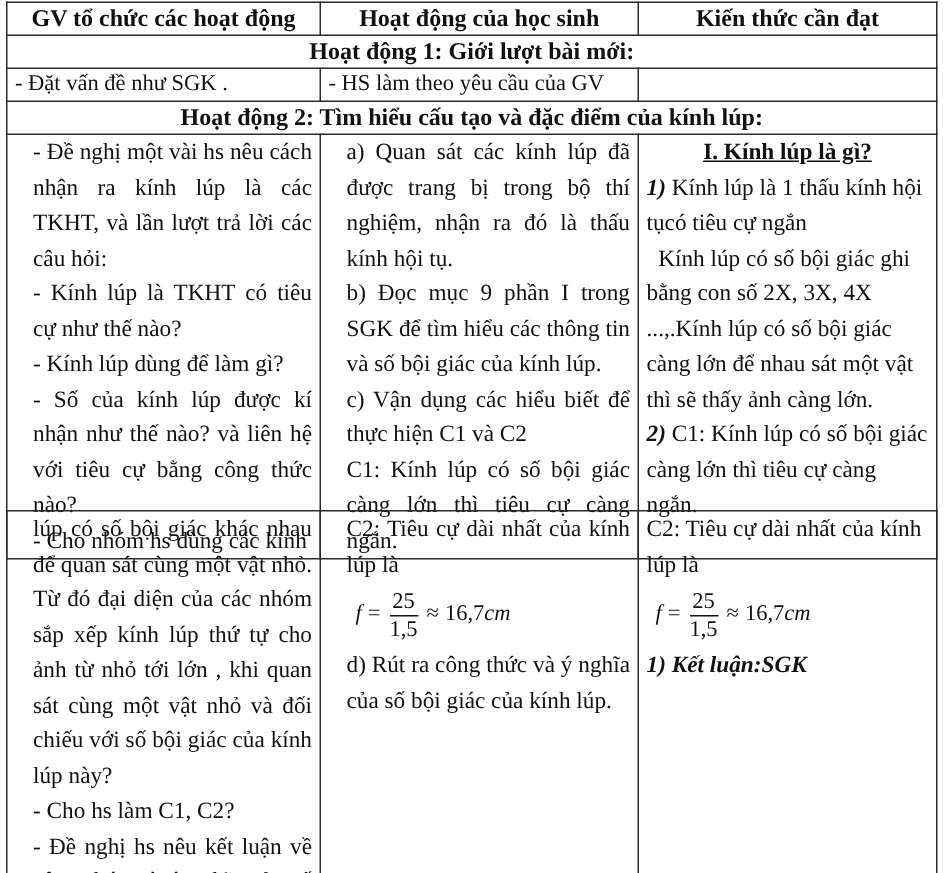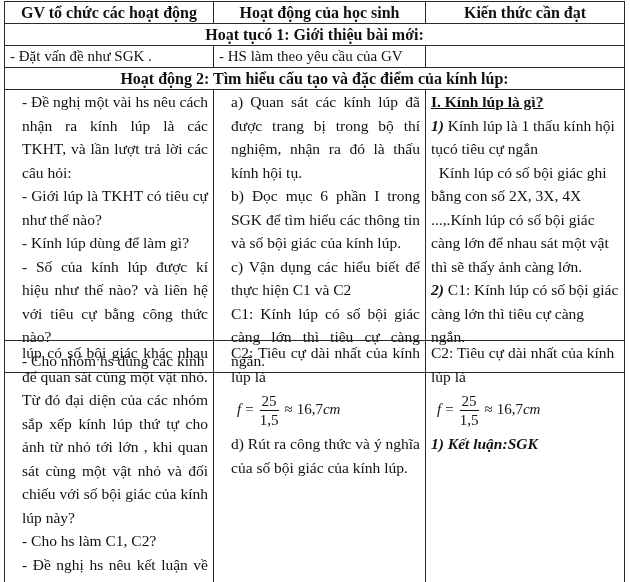--- a/index.html
+++ b/index.html
@@ -29,21 +29,21 @@
     font-weight: bold; font-size: 16px; text-align: center;
     height: 21px; line-height: 21px;
   }
   td.section {
     font-weight: bold; font-size: 16px; text-align: center;
     height: 21px; line-height: 21px;
   }
   td.short { height: 21px; line-height: 21px; font-size: 15px; }
   .just { text-align: justify; padding-left: 17px; }
   .para { display: block; }
-  .heading-u { font-weight: bold; text-decoration: underline; }
+  .heading-u { font-weight: bold; text-decoration: underline; text-align: center; }
   .bi { font-weight: bold; font-style: italic; }
   .formula {
     display: flex; align-items: center; height: 44px;
     font-size: 15px; padding-left: 6px;
   }
   .formula .var { font-style: italic; margin-right: 4px; }
   .frac { display: inline-flex; flex-direction: column; align-items: center; margin: 0 4px; line-height: 18px; }
   .frac .num { border-bottom: 1px solid #111; padding: 0 2px; }
   .frac .den { padding: 0 2px; }
   .formula .unit { font-style: italic; }
@@ -57,41 +57,41 @@
       <col class="c2">
       <col class="c3">
     </colgroup>
   <tbody>
       <tr>
     <th>GV tổ chức các hoạt động</th>
     <th>Hoạt động của học sinh</th>
     <th>Kiến thức cần đạt</th>
   </tr>
   <tr>
-    <td colspan="3" class="section">Hoạt tụcó 1: Giới thiệu bài mới:</td>
+    <td colspan="3" class="section">Hoạt động 1: Giới lượt bài mới:</td>
   </tr>
   <tr>
     <td class="short">- Đặt vấn đề như SGK .</td>
     <td class="short">- HS làm theo yêu cầu của GV</td>
     <td class="short"></td>
   </tr>
   <tr>
     <td colspan="3" class="section">Hoạt động  2: Tìm hiểu cấu tạo và đặc điểm của kính lúp:</td>
   </tr>
   <tr>
     <td class="just">
       <span class="para">- Đề  nghị một vài hs  nêu cách nhận ra kính lúp  là các TKHT, và lần lượt trả lời các câu hỏi:</span>
-      <span class="para">- Giới lúp là TKHT có tiêu cự như thế nào?</span>
+      <span class="para">- Kính lúp là TKHT có tiêu cự như thế nào?</span>
       <span class="para">- Kính lúp dùng để làm gì?</span>
-      <span class="para">- Số  của kính lúp được kí hiệu như thế nào?  và liên hệ với tiêu cự bằng công thức nào?</span>
+      <span class="para">- Số  của kính lúp được kí nhận như thế nào?  và liên hệ với tiêu cự bằng công thức nào?</span>
       <span class="para">- Cho nhóm hs dùng các kính</span>
     </td>
     <td class="just">
       <span class="para">a) Quan sát các kính lúp đã được trang bị trong bộ thí nghiệm, nhận ra đó là thấu kính hội tụ.</span>
-      <span class="para">b) Đọc mục 6 phần I trong SGK để tìm hiểu các thông tin và số bội giác của kính lúp.</span>
+      <span class="para">b) Đọc mục 9 phần I trong SGK để tìm hiểu các thông tin và số bội giác của kính lúp.</span>
       <span class="para">c) Vận dụng các hiểu biết để thực hiện C1 và C2</span>
       <span class="para">C1: Kính lúp có  số  bội giác càng lớn thì tiêu cự càng ngắn.</span>
     </td>
     <td>
       <span class="para heading-u">I. Kính lúp là gì?</span>
       <span class="para"><span class="bi">1)</span><span> Kính lúp là 1 thấu kính hội tụcó tiêu cự ngắn</span></span>
       <span class="para" style="white-space:pre-wrap">  Kính lúp có số bội giác ghi bằng con số 2X, 3X, 4X ...,.Kính lúp có số bội giác càng lớn để nhau sát một vật thì sẽ thấy ảnh càng lớn.</span>
       <span class="para"><span class="bi">2)</span><span> C1: Kính lúp có  số  bội giác càng lớn thì tiêu cự càng ngắn.</span></span>
     </td>
   </tr>

